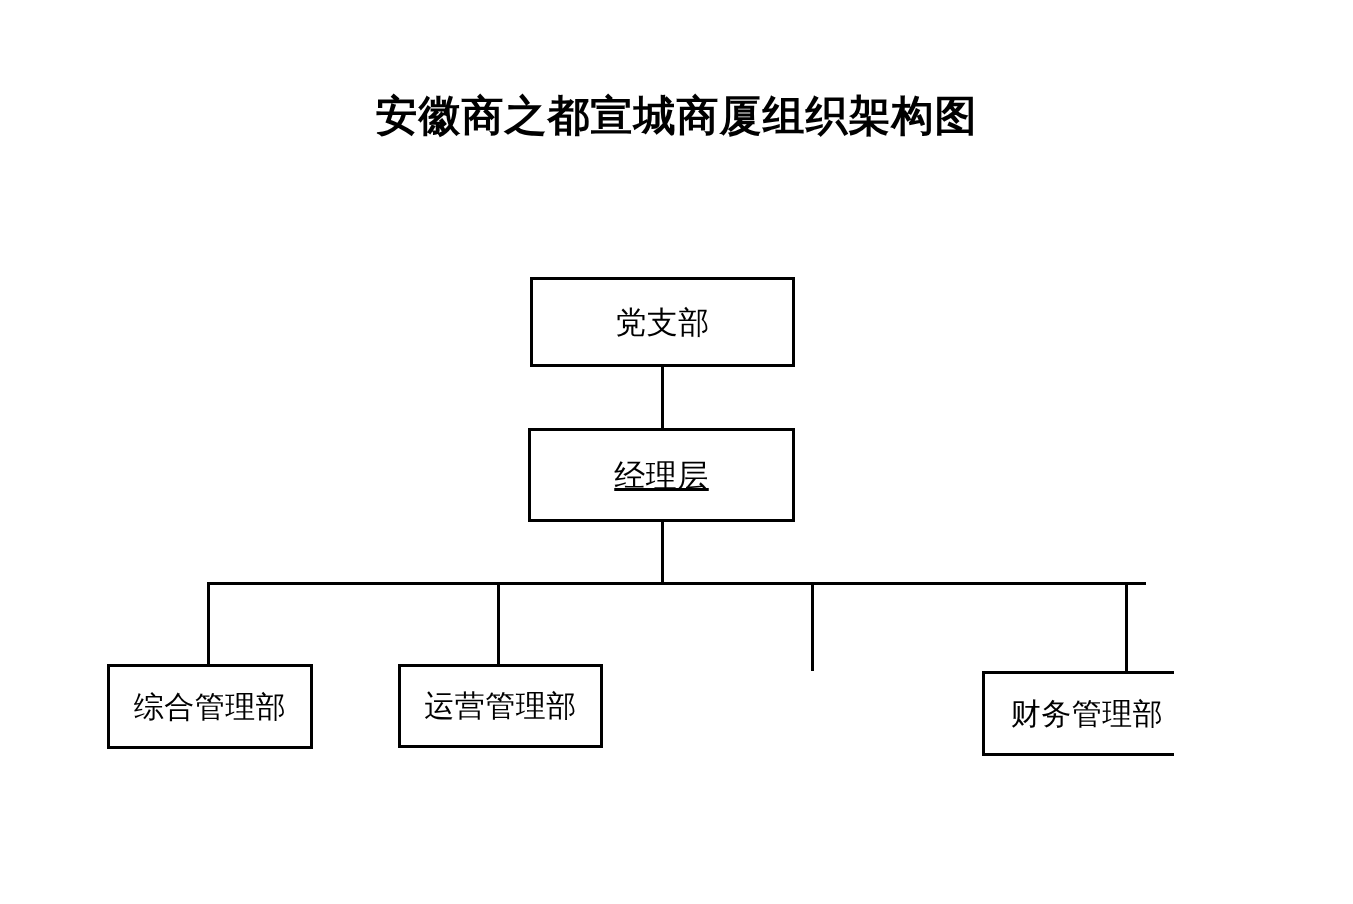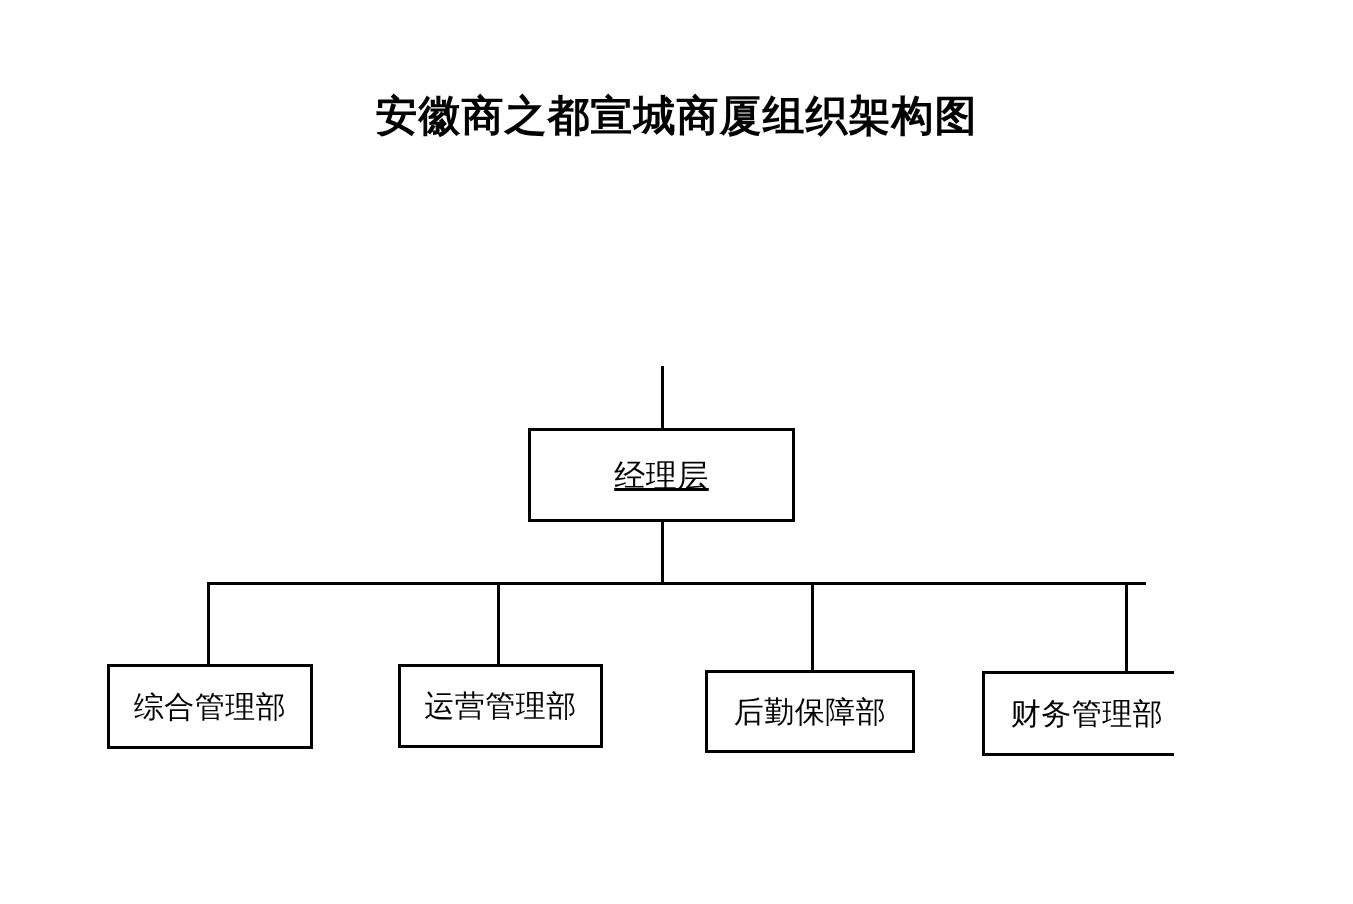--- a/index.html
+++ b/index.html
@@ -68,20 +68,23 @@
   .connector.v { width: 3px; }
   .connector.h { height: 3px; }
 </style>
 </head>
 <body>
 
 <div id="page">
 
   <div id="chart-title">安徽商之都宣城商厦组织架构图</div>
 
+  <div class="node level-1" style="left:530px; top:277px; width:265px; height:90px;">
+    <span class="node-label">党支部</span>
+  </div>
 
   <div class="connector v" style="left:661px; top:366px; height:64px;"></div>
 
   <div class="node level-2" style="left:528px; top:428px; width:267px; height:94px;text-decoration:underline;">
     <span class="node-label">经理层</span>
   </div>
 
   <div class="connector v" style="left:661px; top:521px; height:63px;"></div>
 
   <div class="connector h" style="left:207px; top:582px; width:939px;"></div>
@@ -95,21 +98,18 @@
   <div class="connector v" style="left:1125px; top:582px; height:90px;"></div>
 
   <div class="node level-3" style="left:398px; top:664px; width:205px; height:84px;">
     <span class="node-label">运营管理部</span>
   </div>
 
   <div class="node level-3" style="left:107px; top:664px; width:206px; height:85px;">
     <span class="node-label">综合管理部</span>
   </div>
 
-  <div class="node level-3" style="left:705px; top:670px; width:210px; height:83px;">
-    <span class="node-label">后勤保障部</span>
-  </div>
 
   <div class="node level-3" style="left:982px; top:671px; width:210px; height:85px;">
     <span class="node-label">财务管理部</span>
   </div>
 
 </div>
 
 </body></html>

